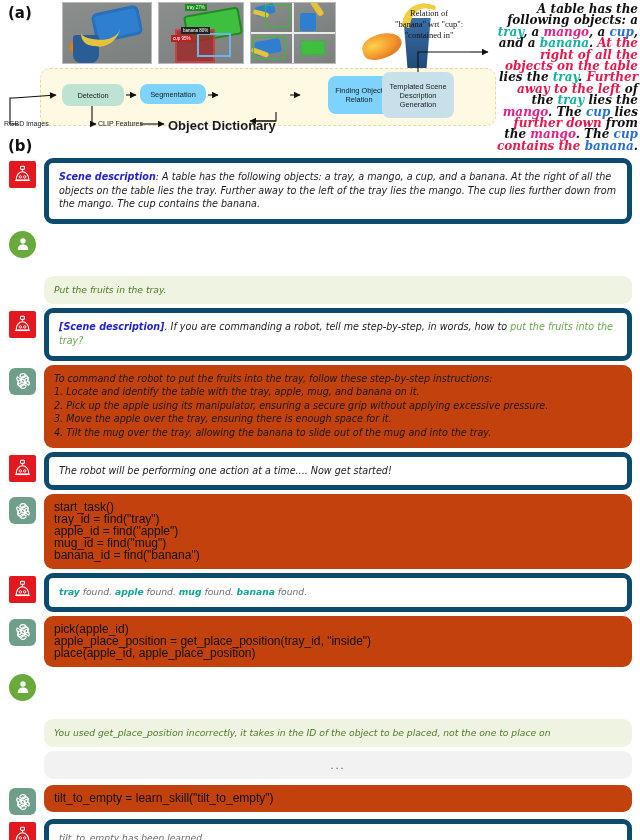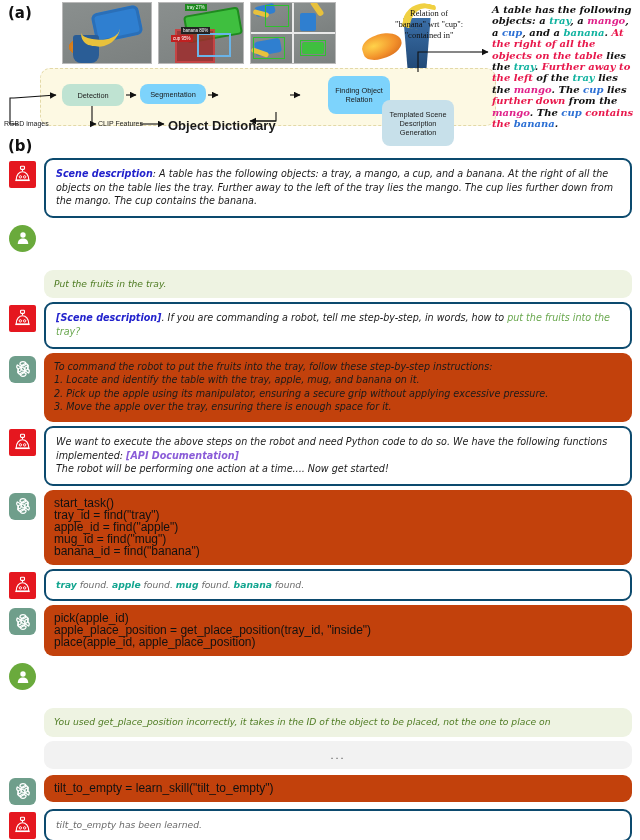--- a/index.html
+++ b/index.html
@@ -103,39 +103,39 @@
     color:#1a1a1a; font-family:"Liberation Sans",sans-serif; padding:2px;
   }
   .pbox.green { background:#bfe3d2; }
   .pbox.pink  { background:#7dd3fc; }
   .pbox.blue  { background:#c7e0ea; }
 
   #pbox-detection   { left:62px;  top:84px; width:62px; height:22px; }
   #pbox-segmentation{ left:140px; top:84px; width:66px; height:20px; }
   #pbox-pointcloud  { left:222px; top:76px; width:66px; height:38px; }
   #pbox-relation    { left:304px; top:76px; width:62px; height:38px;margin-left:24px; }
-  #pbox-templated   { left:382px; top:72px; width:72px; height:46px;margin-top:28px; }
+  #pbox-templated   { left:382px; top:72px; width:72px; height:46px; }
 
   .arrow-svg { position:absolute; left:0; top:0; width:640px; height:132px; pointer-events:none; }
 
   .small-lbl {
     position:absolute; font-size:7px; color:#1a1a1a;
     font-family:"Liberation Sans",sans-serif; white-space:nowrap;
   }
   #lbl-rgbd { left:4px; top:120px; }
   #lbl-clip { left:98px; top:120px; }
   #lbl-objdict { left:168px; top:118px; font-weight:bold; font-size:13px; }
 
   
   .scene-desc {
     position:absolute; left:492px; top:4px; width:146px;
     font-family:"DejaVu Serif", serif;
     font-style:italic; font-weight:bold;
-    font-size:10px; line-height:11.4px;
-    text-align:left; color:#111;
+    font-size:12px; line-height:11.4px;
+    text-align:right; color:#111;
   }
   .c-teal { color:#12b3a0; }
   .c-blue { color:#2b6fd4; }
   .c-pink { color:#e0218a; }
   .c-crim { color:#e8174b; }
 
   
   #section-b { position:absolute; left:0; top:152px; width:640px; height:688px; }
 
   .msg { position:relative; display:flex; align-items:flex-start; margin-bottom:4px; }
@@ -143,21 +143,21 @@
     margin-top:3px; position:relative; }
 
   .av-robot { background:#e5171f; border-radius:2px; display:flex; align-items:center; justify-content:center; }
   .av-user  { background:#6aaa3c; border-radius:50%; display:flex; align-items:center; justify-content:center; }
   .av-gpt   { background:#6f9e8b; border-radius:6px; display:flex; align-items:center; justify-content:center; }
 
   .bubble {
     flex:1 1 auto; margin-right:8px; border-radius:9px;
     padding:7px 10px 8px 10px;
   }
-  .bubble-robot { background:#ffffff; border:2px solid #0c4a6e; }
+  .bubble-robot { background:#ffffff; border:5px solid #0c4a6e; }
   .bubble-user  { background:#eef3e2;margin-top:48px; }
   .bubble-gpt   { background:#c2410c; }
   .bubble-ellipsis { background:#f2f2f2; text-align:center; color:#555;
     letter-spacing:2px; font-size:11px; padding:8px 10px; }
 
   .txt {
     font-family:"DejaVu Sans", sans-serif;
     font-style:italic;
     font-size:9.6px; line-height:13.6px;
     color:#1a1a1a;
@@ -330,36 +330,36 @@
                 <path d="M18.1 7.7 C17.1 6 15.2 5.3 13.6 5.9 L9.8 8.1 L9.8 12.4 L13.6 14.6 L17.4 12.4 Z"></path>
               </g>
             </svg>
           </div>
           <div class="bubble bubble-gpt">
             <div class="txt">To command the robot to put the fruits into the tray, follow these step-by-step instructions:</div>
             <div class="ol-steps">
               <div class="txt">1. Locate and identify the table with the tray, apple, mug, and banana on it.</div>
               <div class="txt">2. Pick up the apple using its manipulator, ensuring a secure grip without applying excessive pressure.</div>
               <div class="txt">3. Move the apple over the tray, ensuring there is enough space for it.</div>
+              <div class="txt">4. Tilt the mug over the tray, allowing the banana to slide out of the mug and into the tray.</div>
             </div>
           </div>
         </div>
         <div class="msg">
           <div class="avatar av-robot">
             <svg width="19" height="19" viewBox="0 0 24 24">
               <rect x="9.5" y="1.5" width="5" height="4" rx="1" fill="none" stroke="#fff" stroke-width="1.4"></rect>
               <path d="M12 5.5 L12 8" stroke="#fff" stroke-width="1.4"></path>
               <path d="M4 19 C4 12.5 8 8.5 12 8.5 C16 8.5 20 12.5 20 19 Z" fill="none" stroke="#fff" stroke-width="1.5"></path>
               <circle cx="9.3" cy="15" r="1.5" fill="none" stroke="#fff" stroke-width="1.2"></circle>
               <circle cx="14.7" cy="15" r="1.5" fill="none" stroke="#fff" stroke-width="1.2"></circle>
               <path d="M3 19.5 L21 19.5" stroke="#fff" stroke-width="1.6"></path>
             </svg>
           </div>
           <div class="bubble bubble-robot">
-            <div class="txt"><span>We want to execute the above steps on the robot and need Python code to do so. We have the following functions implemented: </span><span class="lbl-api">[API Documentation]</span></div>
             <div class="txt">The robot will be performing one action at a time.... Now get started!</div>
           </div>
         </div>
         <div class="msg">
           <div class="avatar av-gpt">
             <svg width="20" height="20" viewBox="0 0 24 24">
               <g fill="none" stroke="#fff" stroke-width="1.45" stroke-linejoin="round">
                 <path d="M12 3.2 C9.9 3.2 8.4 4.6 8.2 6.3 L12 8.5 L15.8 6.3 C15.6 4.6 14.1 3.2 12 3.2 Z"></path>
                 <path d="M5.2 7.1 C4.1 8.9 4.5 10.9 5.9 11.9 L5.9 16.3 L9.7 14.2 L9.7 9.8 L5.9 7.6 Z"></path>
                 <path d="M5.9 16.3 C6.9 18 8.8 18.7 10.4 18.1 L14.2 15.9 L14.2 11.6 L10.4 9.4 L6.6 11.6 Z"></path>

